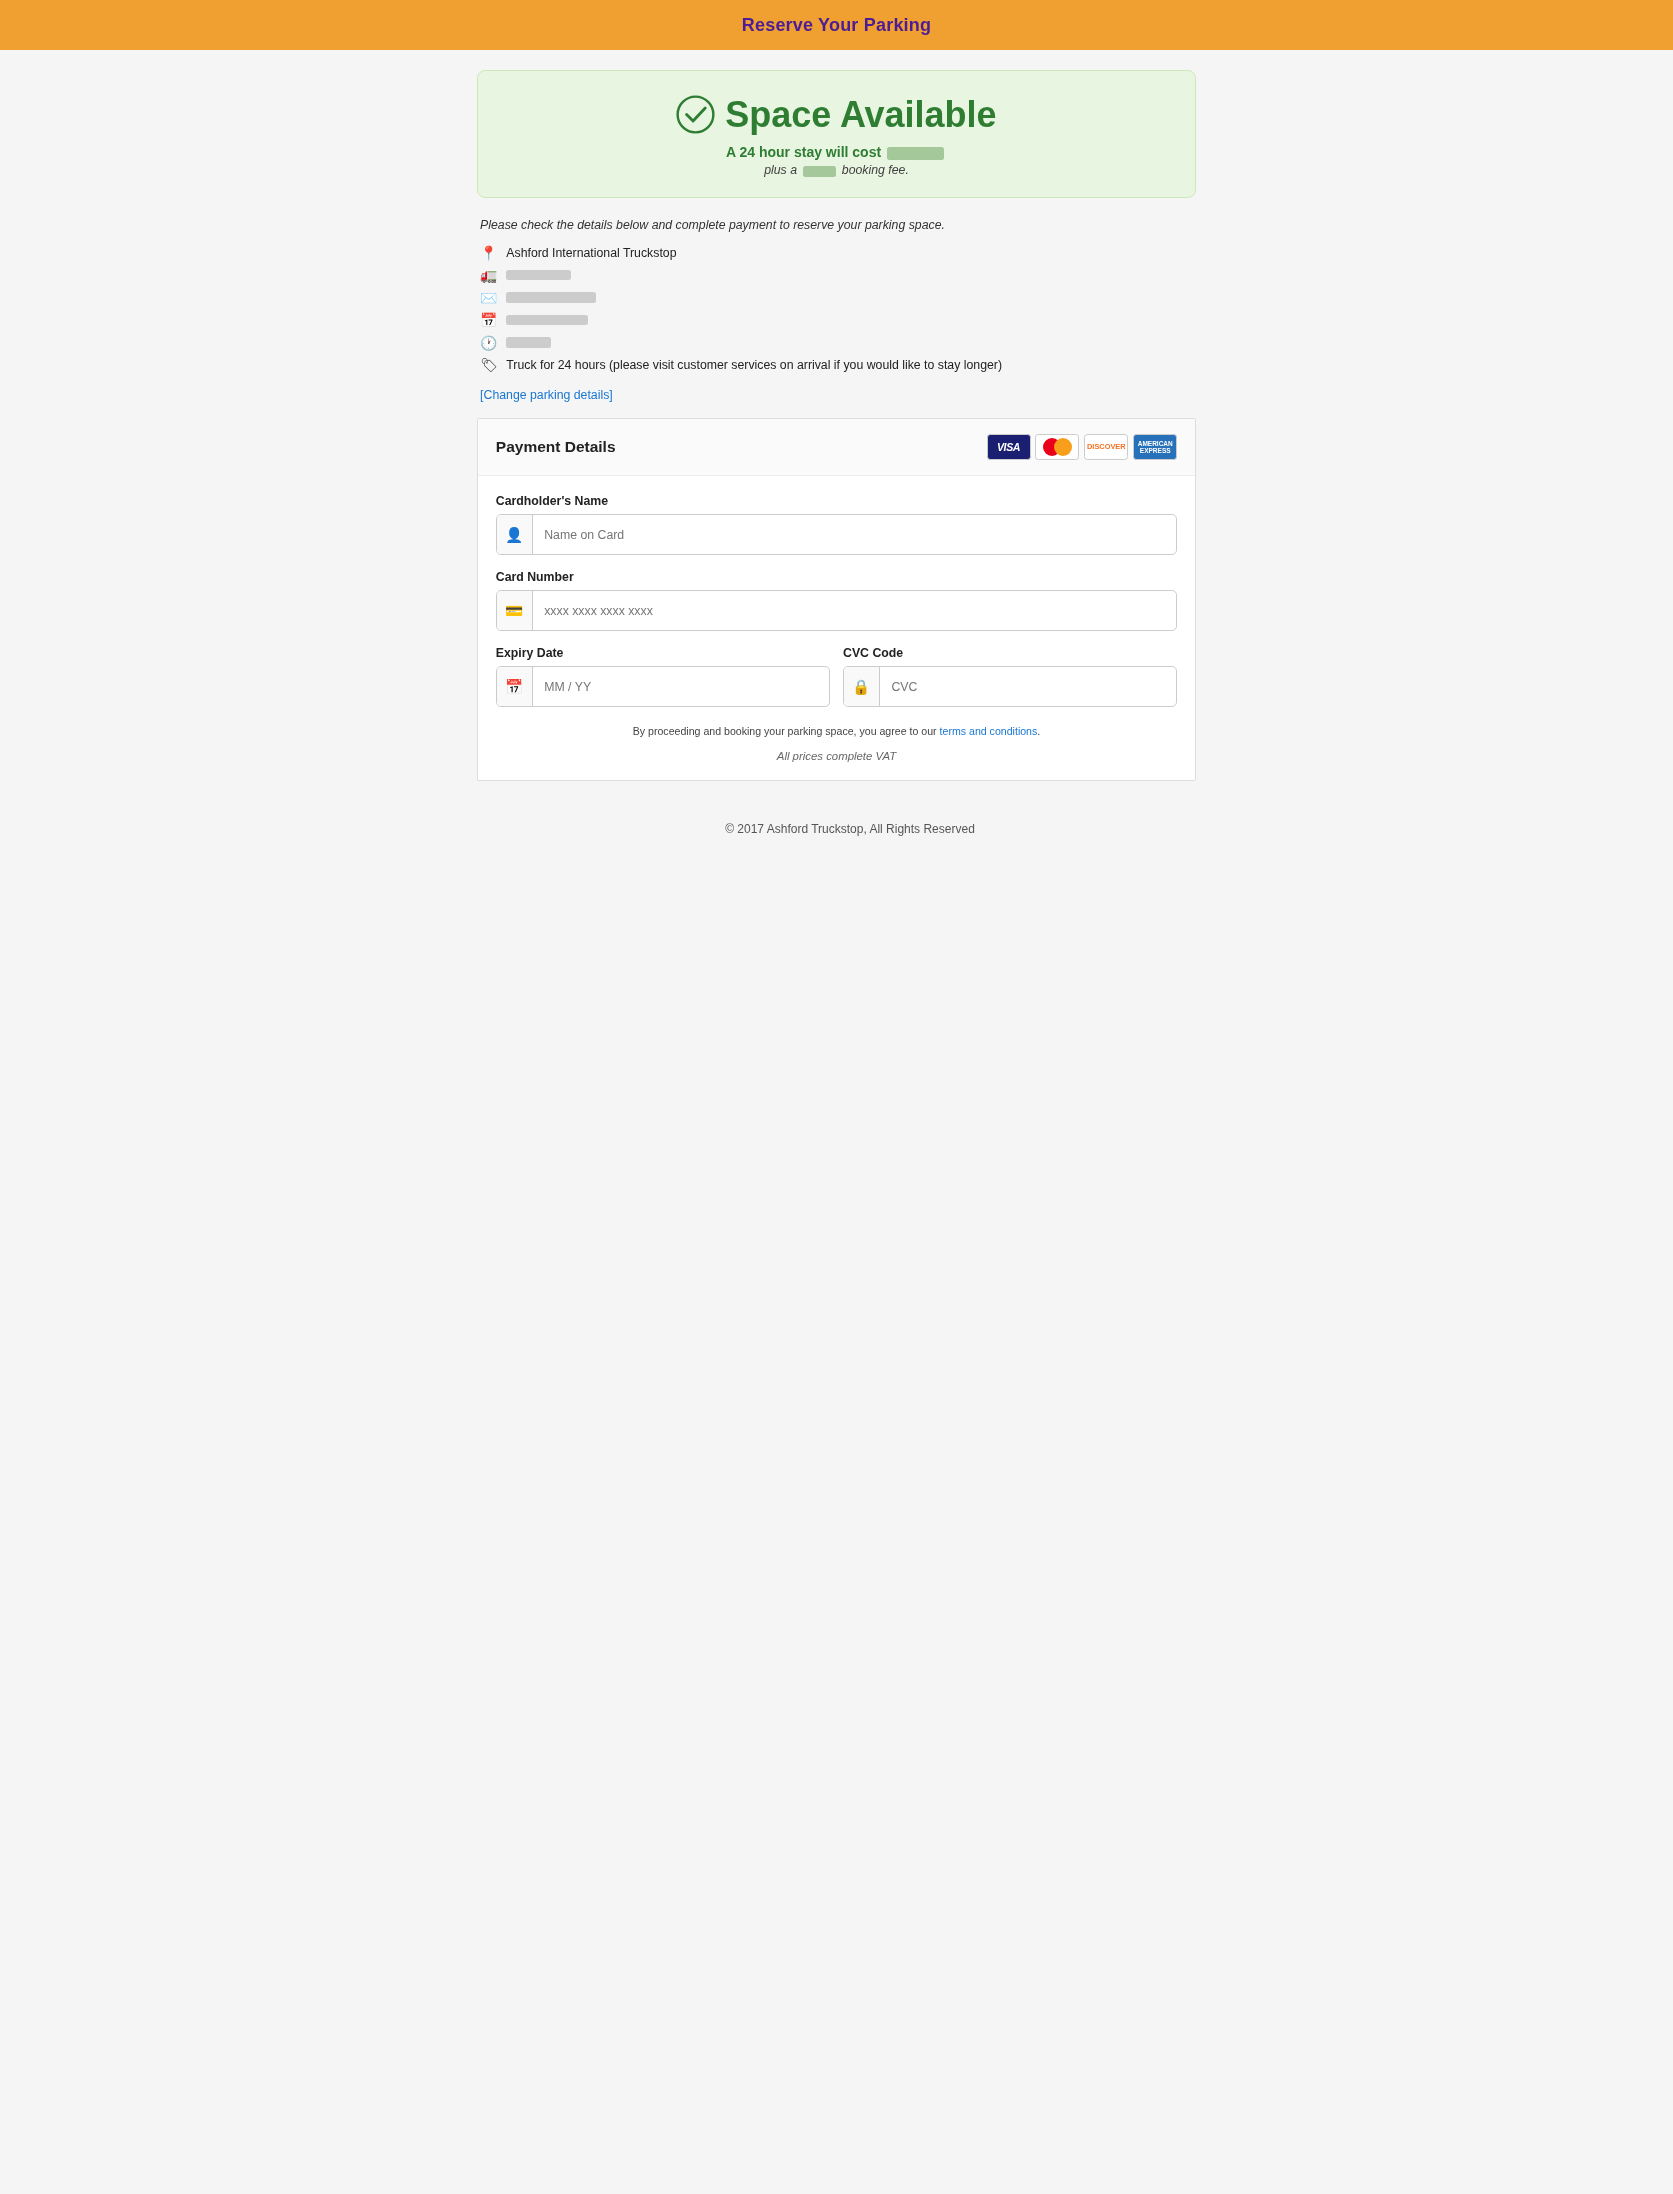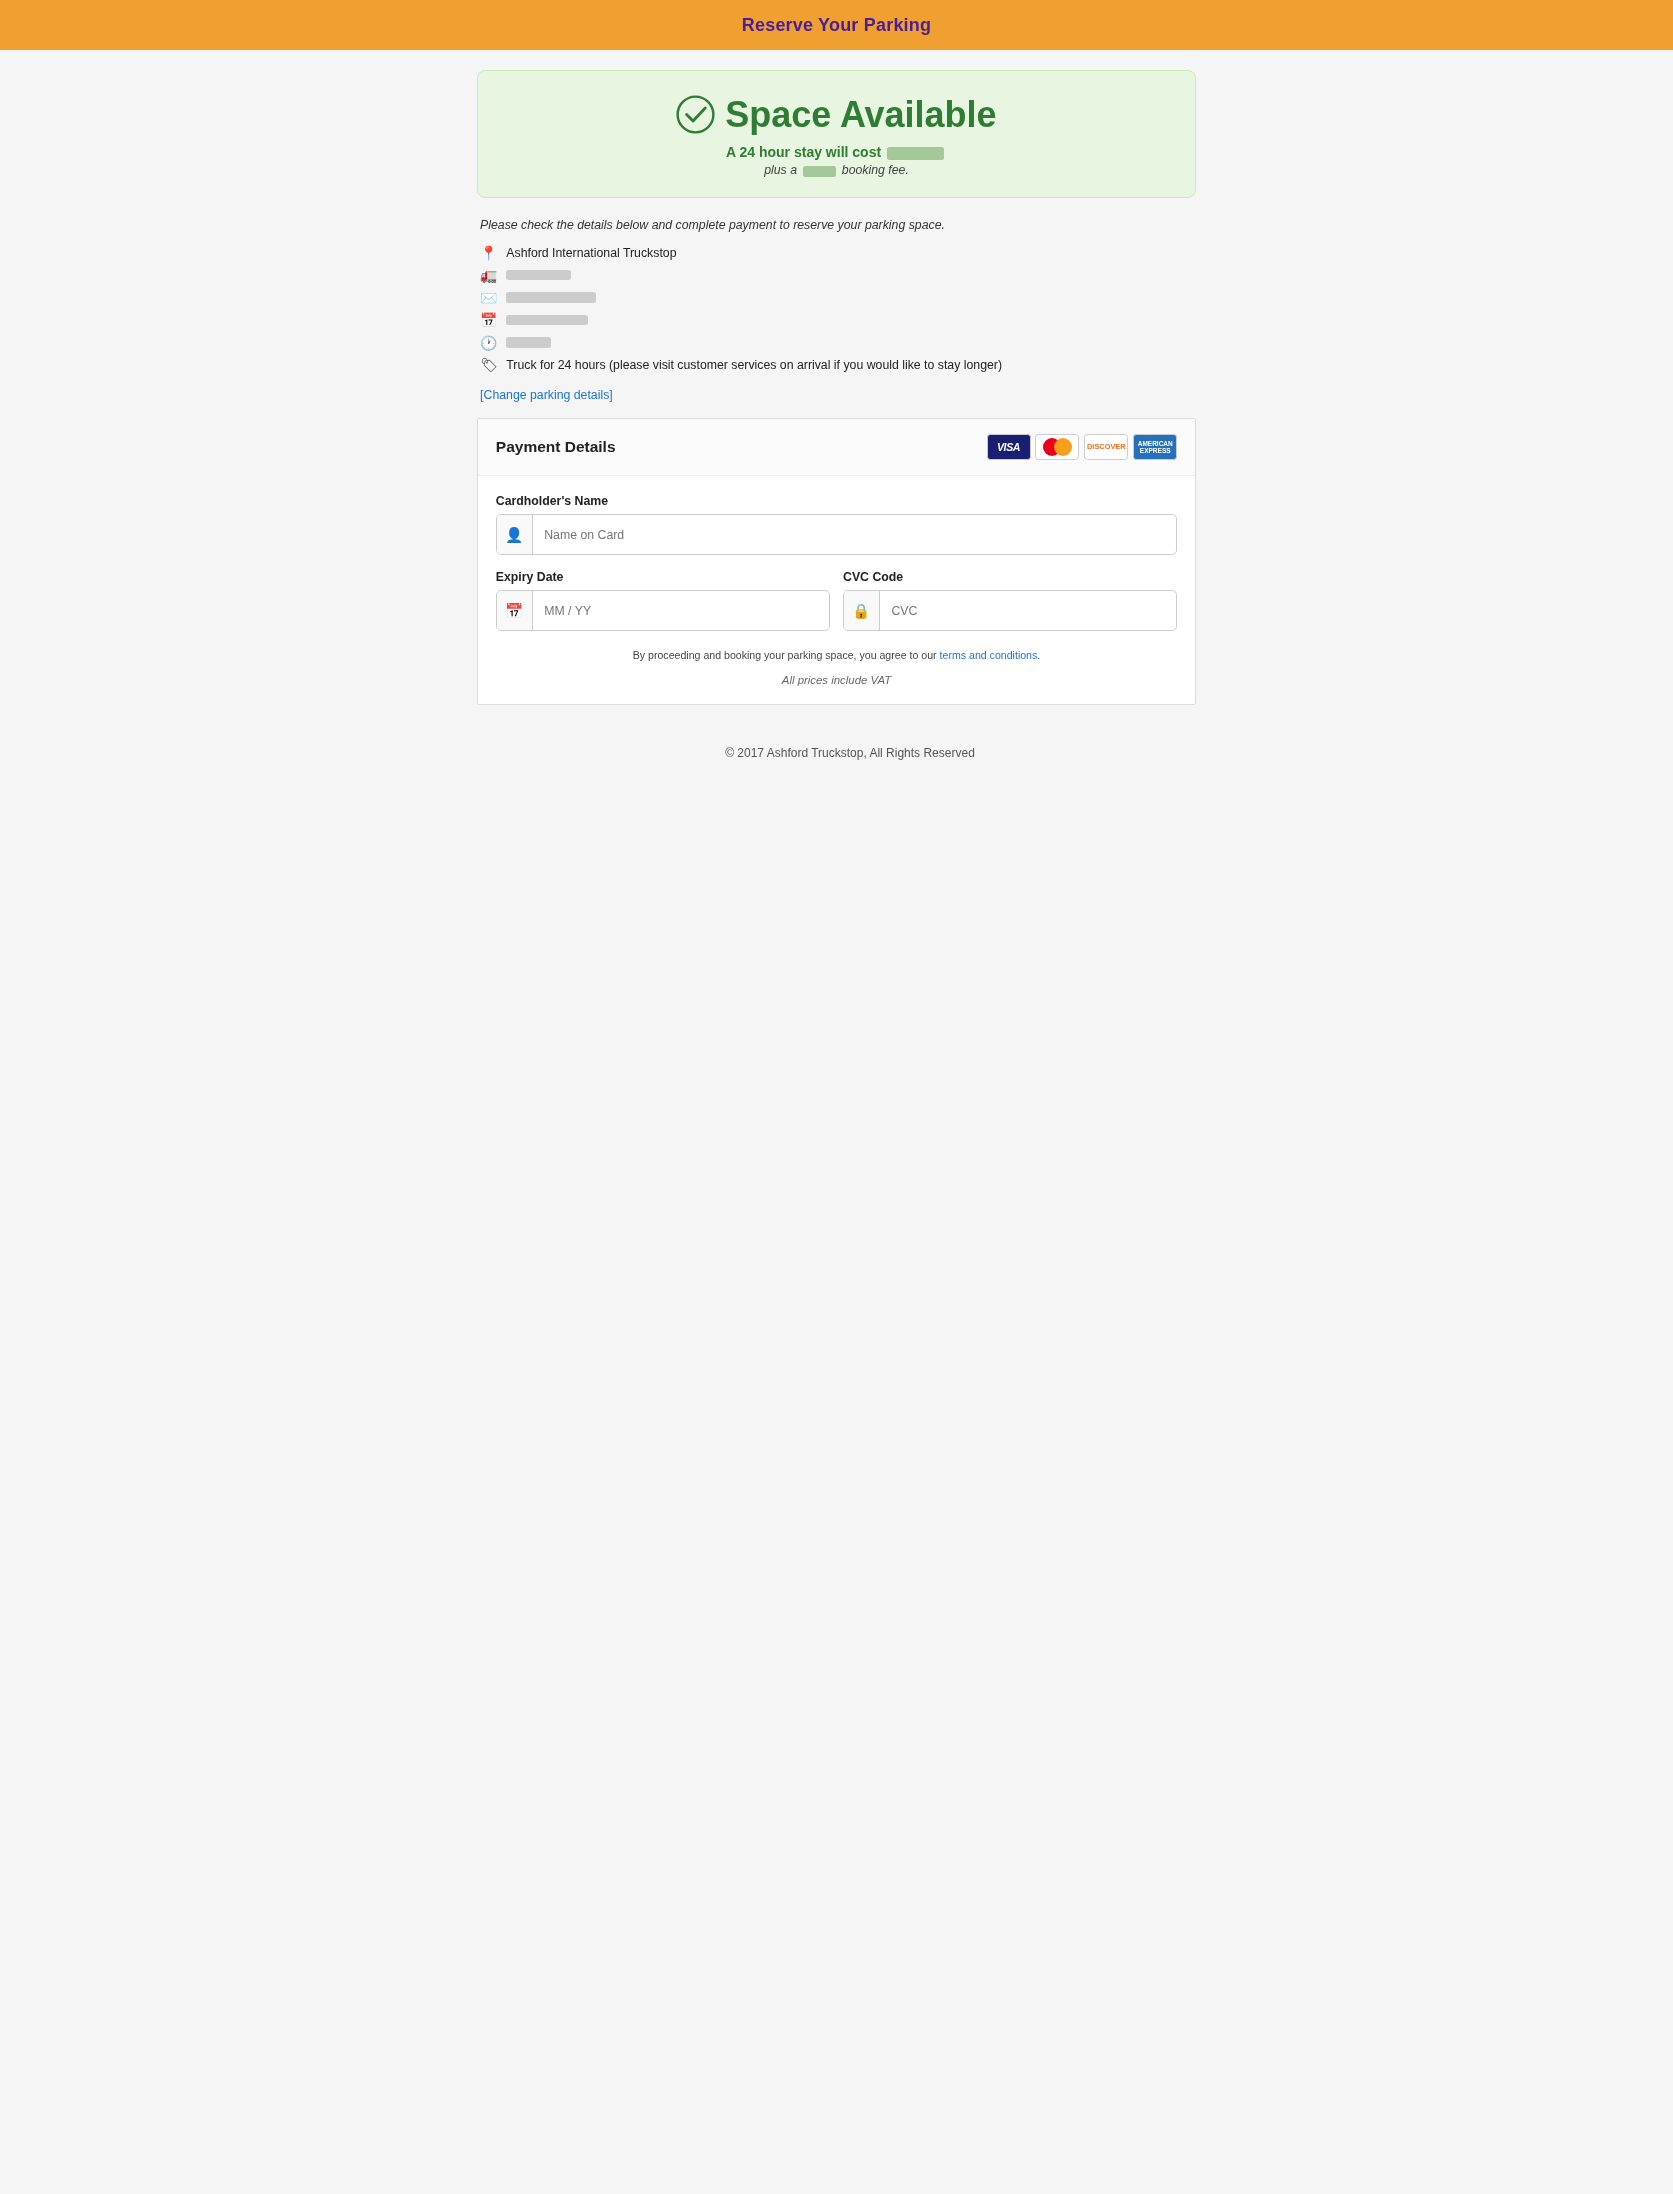--- a/index.html
+++ b/index.html
@@ -456,20 +456,27 @@
     <div class="payment-body">
 
       <div class="form-group">
         <label class="form-label">Cardholder's Name</label>
         <div class="input-wrapper">
           <div class="input-icon">👤</div>
           <input class="form-input" type="text" placeholder="Name on Card" style="">
         </div>
       </div>
 
+      <div class="form-group">
+        <label class="form-label">Card Number</label>
+        <div class="input-wrapper">
+          <div class="input-icon">💳</div>
+          <input class="form-input" type="text" placeholder="xxxx xxxx xxxx xxxx" style="">
+        </div>
+      </div>
 
       <div class="form-row">
         <div class="form-col">
           <div class="form-group">
             <label class="form-label">Expiry Date</label>
             <div class="input-wrapper">
               <div class="input-icon">📅</div>
               <input class="form-input" type="text" placeholder="MM / YY" style="">
             </div>
           </div>
@@ -484,21 +491,21 @@
           </div>
         </div>
       </div>
 
       <p class="terms-text">
         <span>By proceeding and booking your parking space, you agree to our</span>
         <a href="#" class="terms-link">terms and conditions</a><span>.</span>
       </p>
 
 
-      <p class="vat-note">All prices include VAT</p>
+      <p class="vat-note">All prices complete VAT</p>
     </div>
   </div>
 
 </div>
 
 <div class="footer">
   <div class="footer-copyright">© 2017 Ashford Truckstop, All Rights Reserved</div>
 </div>
 
 

